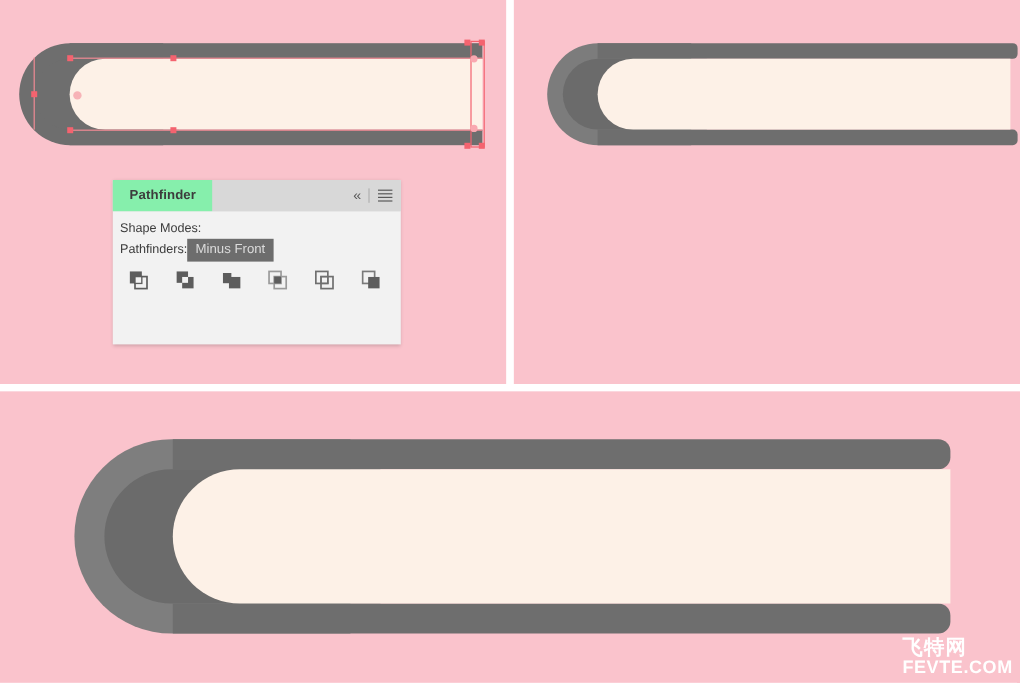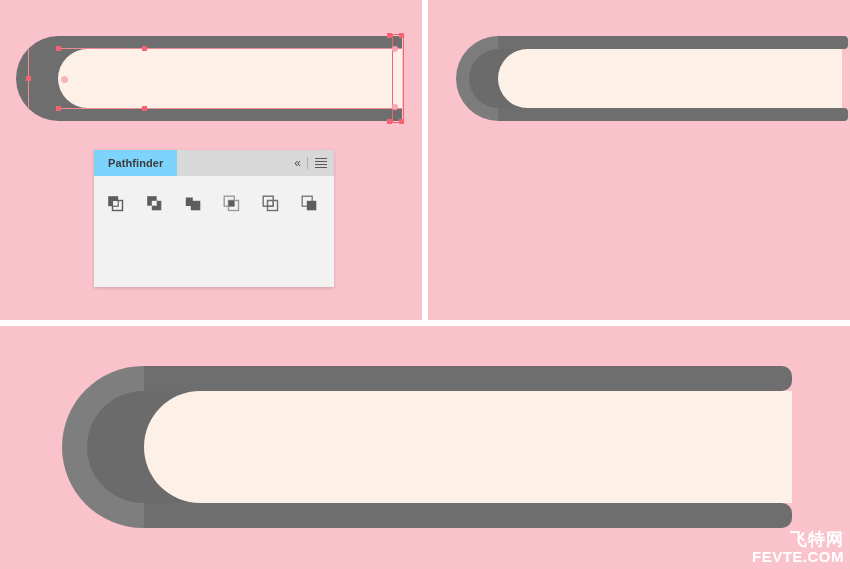--- a/index.html
+++ b/index.html
@@ -74,21 +74,21 @@
     position:absolute;left:94px;top:150px;width:240px;height:137px;
     background:#f2f2f2;
     box-shadow:0 1px 3px rgba(0,0,0,.18);
   }
   .pf-tabstrip{
     position:relative;height:26px;background:#d8d8d8;
     display:flex;align-items:center;
   }
   .pf-tab{
     height:26px;padding:0 14px;display:flex;align-items:center;
-    background:#7dd3fc;color:#3c3c3c;font-size:11px;font-weight:bold;
+    background:#86efac;color:#3c3c3c;font-size:11px;font-weight:bold;
     letter-spacing:.1px;
   }
   .pf-tabfill{flex:1;height:26px;background:#d8d8d8;}
   .pf-tab-icons{
     position:absolute;right:7px;top:0;height:26px;
     display:flex;align-items:center;gap:7px;
   }
   .ic-collapse{font-size:12px;color:#5a5a5a;line-height:1;letter-spacing:-1px;}
   .ic-sep{width:1px;height:12px;background:#b0b0b0;}
   .ic-menu{display:inline-block;width:12px;height:10px;position:relative;}
@@ -125,21 +125,21 @@
 
   .pf-label-row{display:flex;align-items:center;margin-top:6px;position:relative;}
   .tooltip{
     position:absolute;left:62px;top:-3px;
     background:#6d6d6d;color:#dcdcdc;
     font-size:11px;padding:3px 7px 4px 7px;white-space:nowrap;
   }
 
   
   #watermark{
-    position:absolute;right:6px;bottom:4px;text-align:right;
+    position:absolute;right:6px;bottom:4px;text-align:left;
     color:#ffffff;line-height:1.05;
   }
   #wm-cn{font-size:17px;font-weight:bold;letter-spacing:1px;}
   #wm-en{font-size:15px;font-weight:bold;letter-spacing:.5px;}
 </style>
 </head>
 <body>
 
 <div id="stage">
 
@@ -211,22 +211,27 @@
             <i></i>
             <i></i>
             <i></i>
             <i></i>
           </span>
       </div>
     </div>
 
     <div class="pf-body">
 
-
-
+      <div class="pf-label">Shape Modes:</div>
+
+
+      <div class="pf-label-row">
+        <div class="pf-label" style="margin-bottom:0;">Pathfinders:</div>
+        <div class="tooltip">Minus Front</div>
+      </div>
 
       <div class="pf-row2">
 
         <div class="pf-btn2">
           <svg width="17" height="17" viewBox="0 0 17 17">
             <rect x="1.2" y="1.2" width="10" height="10" fill="#5d5d5d"></rect>
             <rect x="5.5" y="5.5" width="10" height="10" fill="none" stroke="#5d5d5d" stroke-width="1.4"></rect>
             <rect x="5.5" y="5.5" width="5.7" height="5.7" fill="#f2f2f2" stroke="#5d5d5d" stroke-width="1.1"></rect>
           </svg>
         </div>

